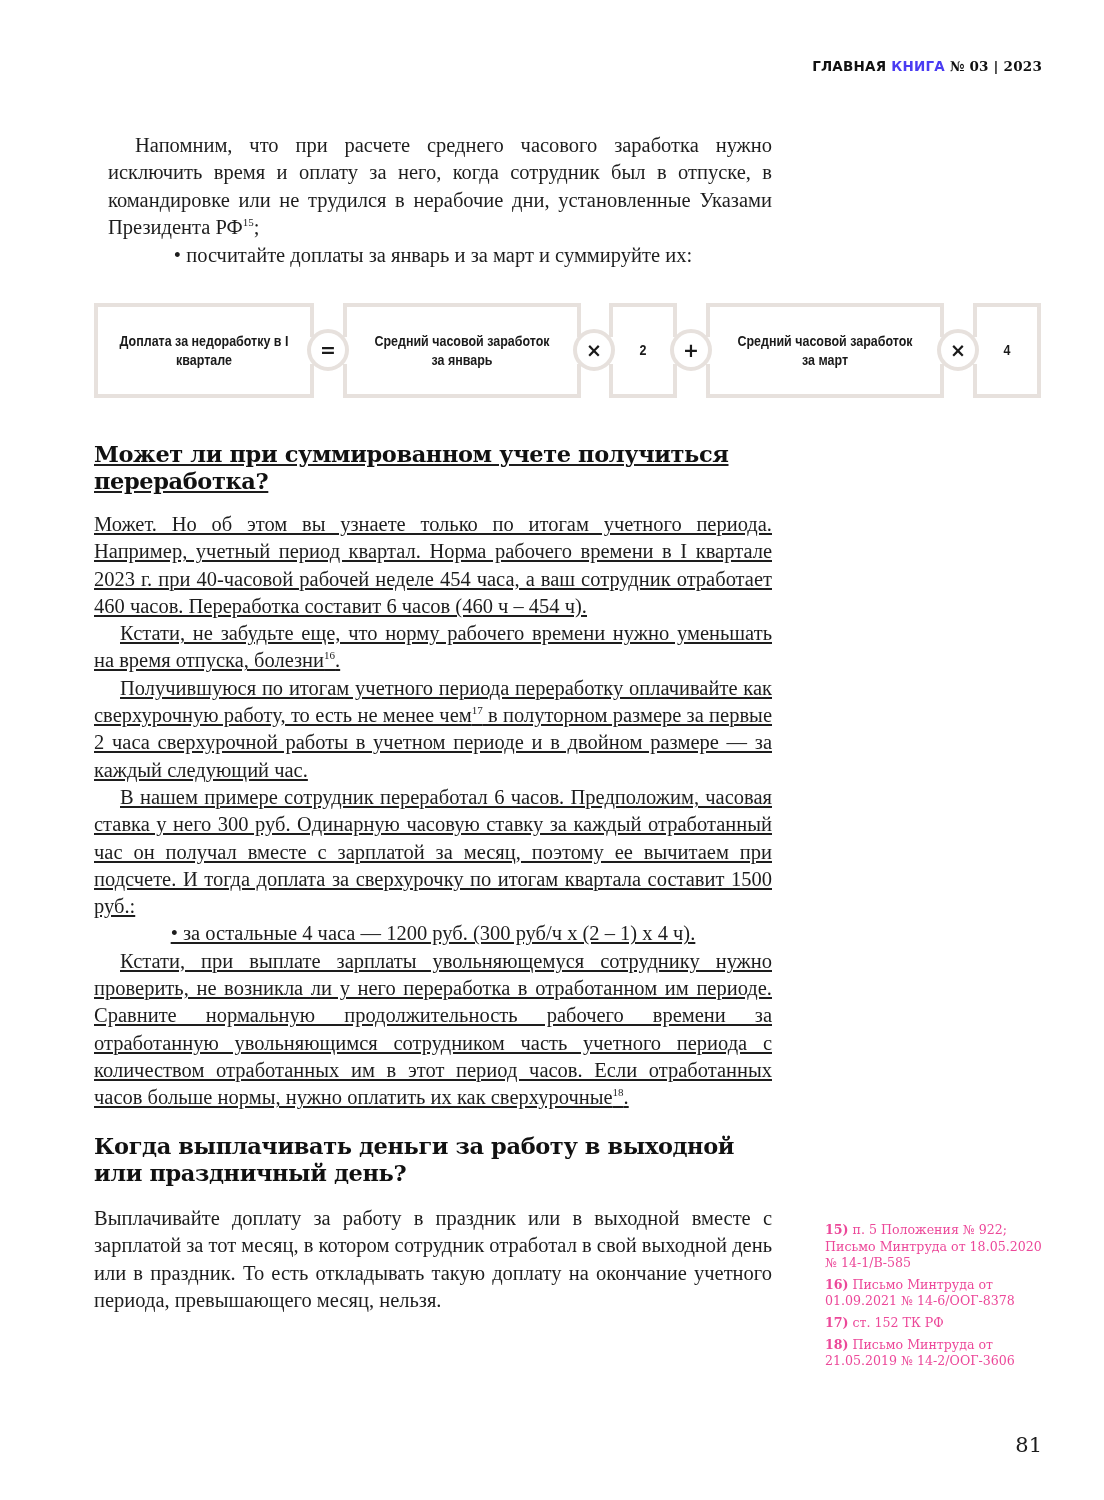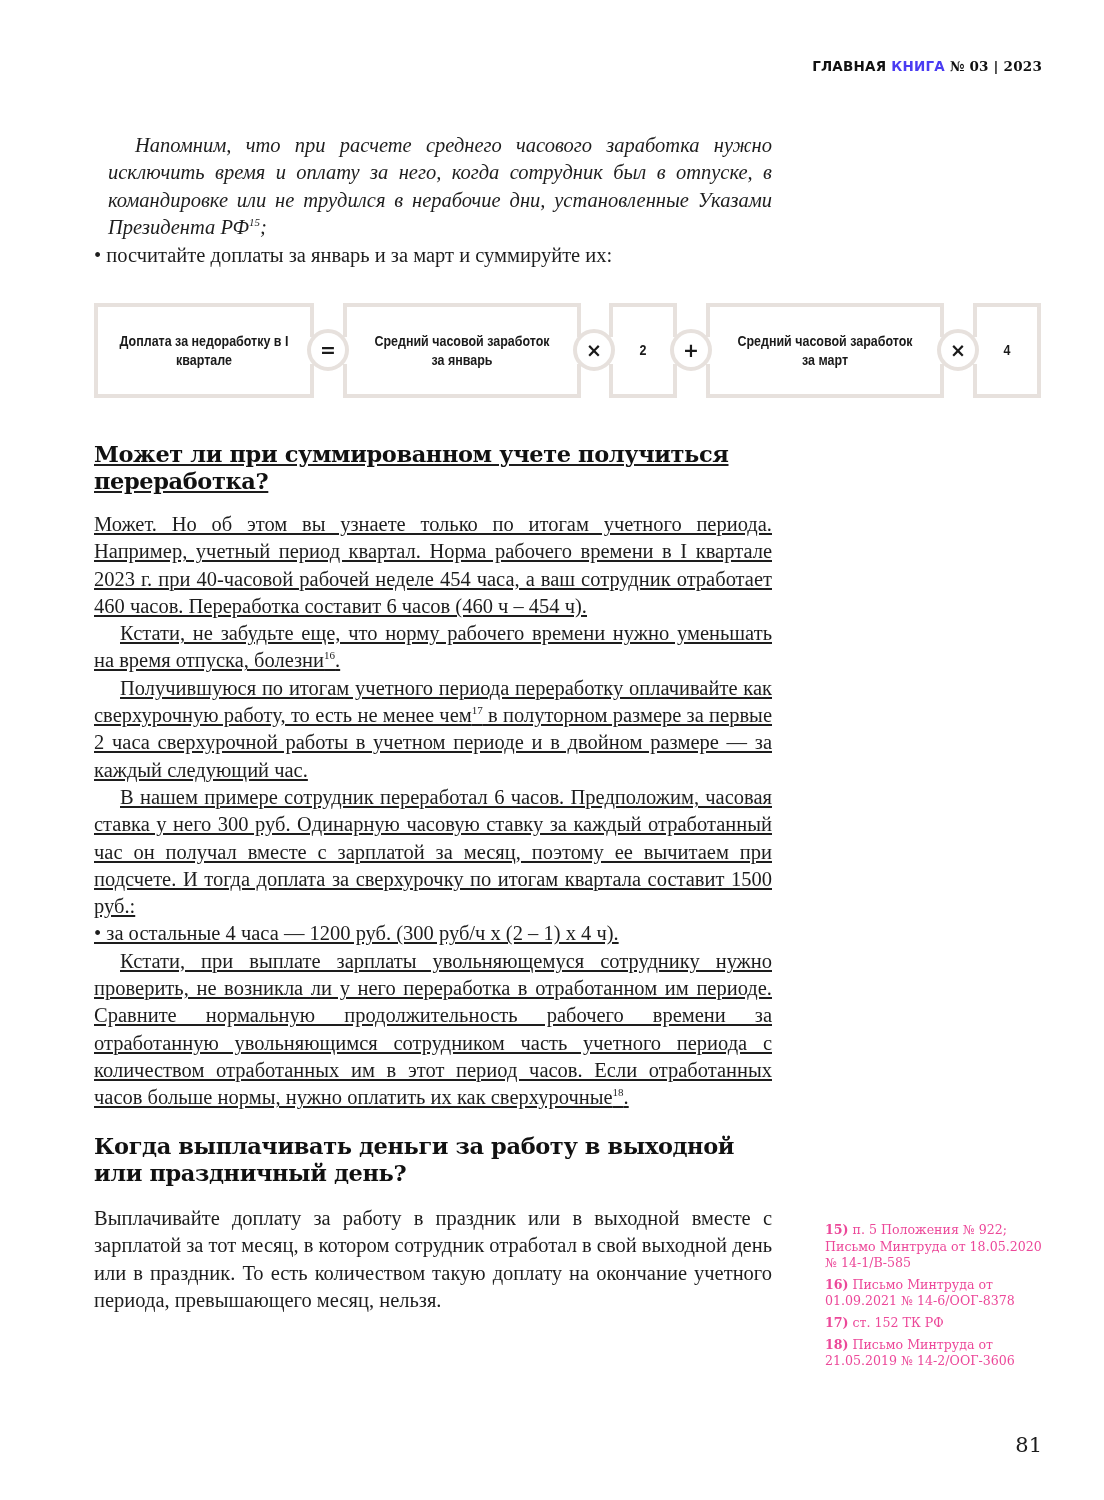--- a/index.html
+++ b/index.html
@@ -7,21 +7,21 @@
          font-family: "Liberation Serif", "DejaVu Serif", serif; color: #1d1d1d; }
 
   .masthead { position: absolute; top: 58px; right: 62px; font-family: "DejaVu Sans", "Liberation Sans", sans-serif;
               font-weight: bold; font-size: 13.5px; letter-spacing: 0.2px; color: #111; white-space: nowrap; }
   .masthead .brand-accent { color: #4a3cf2; }
   .masthead .issue { font-family: "DejaVu Serif", serif; font-weight: bold; }
 
   .col { position: absolute; left: 94px; width: 678px; }
   p { margin: 0; font-size: 20.5px; line-height: 27.3px; text-align: justify; }
   p.indent { text-indent: 26px; }
-  p.list { padding-left: 14px; text-indent: -14px; text-align: left; }
+  p.list { padding-left: 14px; text-indent: -14px; text-align: center; }
   sup { font-size: 11px; line-height: 0; vertical-align: 8px; }
   .intro { top: 132px; left: 108px; width: 664px; }
   .intro-bullet { top: 242px; left: 94px; width: 678px; }
 
   h2 { margin: 0; font-family: "DejaVu Serif", serif; font-weight: bold; font-size: 22.5px; line-height: 27px; letter-spacing: -0.4px; color: #111; }
 
   
   .formula { position: absolute; top: 303px; left: 94px; width: 947px; height: 95px; }
   .fbox-wrap { position: absolute; top: 0; height: 95px; box-sizing: border-box; border: 4px solid #e7e1dd;
                display: flex; align-items: center; justify-content: center; background: transparent; }
@@ -42,21 +42,21 @@
 </head>
 <body>
 
 <div class="masthead">
   <span>ГЛАВНАЯ</span>
   <span class="brand-accent">КНИГА</span>
   <span class="issue">№ 03 | 2023</span>
 </div>
 
 <div class="col intro">
-  <p class="indent" style="text-indent:27px;font-style:italic;"><span>Напомним, что при расчете среднего часового заработка нужно исключить время и оплату за него, когда сотрудник был в отпуске, в командировке или не трудился в нерабочие дни, установленные Указами Президента РФ</span><sup>15</sup><span>;</span></p>
+  <p class="indent" style="text-indent:27px;"><span>Напомним, что при расчете среднего часового заработка нужно исключить время и оплату за него, когда сотрудник был в отпуске, в командировке или не трудился в нерабочие дни, установленные Указами Президента РФ</span><sup>15</sup><span>;</span></p>
 </div>
 <div class="col intro-bullet" style="top:242px;">
   <p class="list">• посчитайте доплаты за январь и за март и суммируйте их:</p>
 </div>
 
 <div class="formula">
   <div class="fbox-wrap" style="left:0;width:220px;">
       <span style="width:200px;">Доплата за недоработку в I квартале</span>
     </div>
   <div class="fbox-wrap" style="left:249px;width:238px;">
@@ -94,21 +94,21 @@
   <p class="indent"><span>Кстати, не забудьте еще, что норму рабочего времени нужно уменьшать на время отпуска, болезни</span><sup>16</sup><span>.</span></p>
   <p class="indent"><span>Получившуюся по итогам учетного периода переработку оплачивайте как сверхурочную работу, то есть не менее чем</span><sup>17</sup><span> в полуторном размере за первые 2 часа сверхурочной работы в учетном периоде и в двойном размере — за каждый следующий час.</span></p>
   <p class="indent">В нашем примере сотрудник переработал 6 часов. Предположим, часовая ставка у него 300 руб. Одинарную часовую ставку за каждый отработанный час он получал вместе с зарплатой за месяц, поэтому ее вычитаем при подсчете. И тогда доплата за сверхурочку по итогам квартала составит 1500 руб.:</p>
   <p class="list">• за остальные 4 часа — 1200 руб. (300 руб/ч x (2 – 1) x 4 ч).</p>
   <p class="indent"><span>Кстати, при выплате зарплаты увольняющемуся сотруднику нужно проверить, не возникла ли у него переработка в отработанном им периоде. Сравните нормальную продолжительность рабочего времени за отработанную увольняющимся сотрудником часть учетного периода с количеством отработанных им в этот период часов. Если отработанных часов больше нормы, нужно оплатить их как сверхурочные</span><sup>18</sup><span>.</span></p>
 </div>
 
 <div class="col" style="top:1133px;">
   <h2>Когда выплачивать деньги за работу в выходной или праздничный день?</h2>
   <div style="height:18px;"></div>
-  <p>Выплачивайте доплату за работу в праздник или в выходной вместе с зарплатой за тот месяц, в котором сотрудник отработал в свой выходной день или в праздник. То есть количеством такую доплату на окончание учетного периода, превышающего месяц, нельзя.</p>
+  <p>Выплачивайте доплату за работу в праздник или в выходной вместе с зарплатой за тот месяц, в котором сотрудник отработал в свой выходной день или в праздник. То есть откладывать такую доплату на окончание учетного периода, превышающего месяц, нельзя.</p>
 </div>
 
 <div class="footnotes">
   <div class="fn"><b>15)</b><span> п. 5 Положения № 922; Письмо Минтруда от 18.05.2020 № 14-1/В-585</span></div>
   <div class="fn"><b>16)</b><span> Письмо Минтруда от 01.09.2021 № 14-6/ООГ-8378</span></div>
   <div class="fn"><b>17)</b><span> ст. 152 ТК РФ</span></div>
   <div class="fn"><b>18)</b><span> Письмо Минтруда от 21.05.2019 № 14-2/ООГ-3606</span></div>
 </div>
 
 <div class="page-num">81</div>

